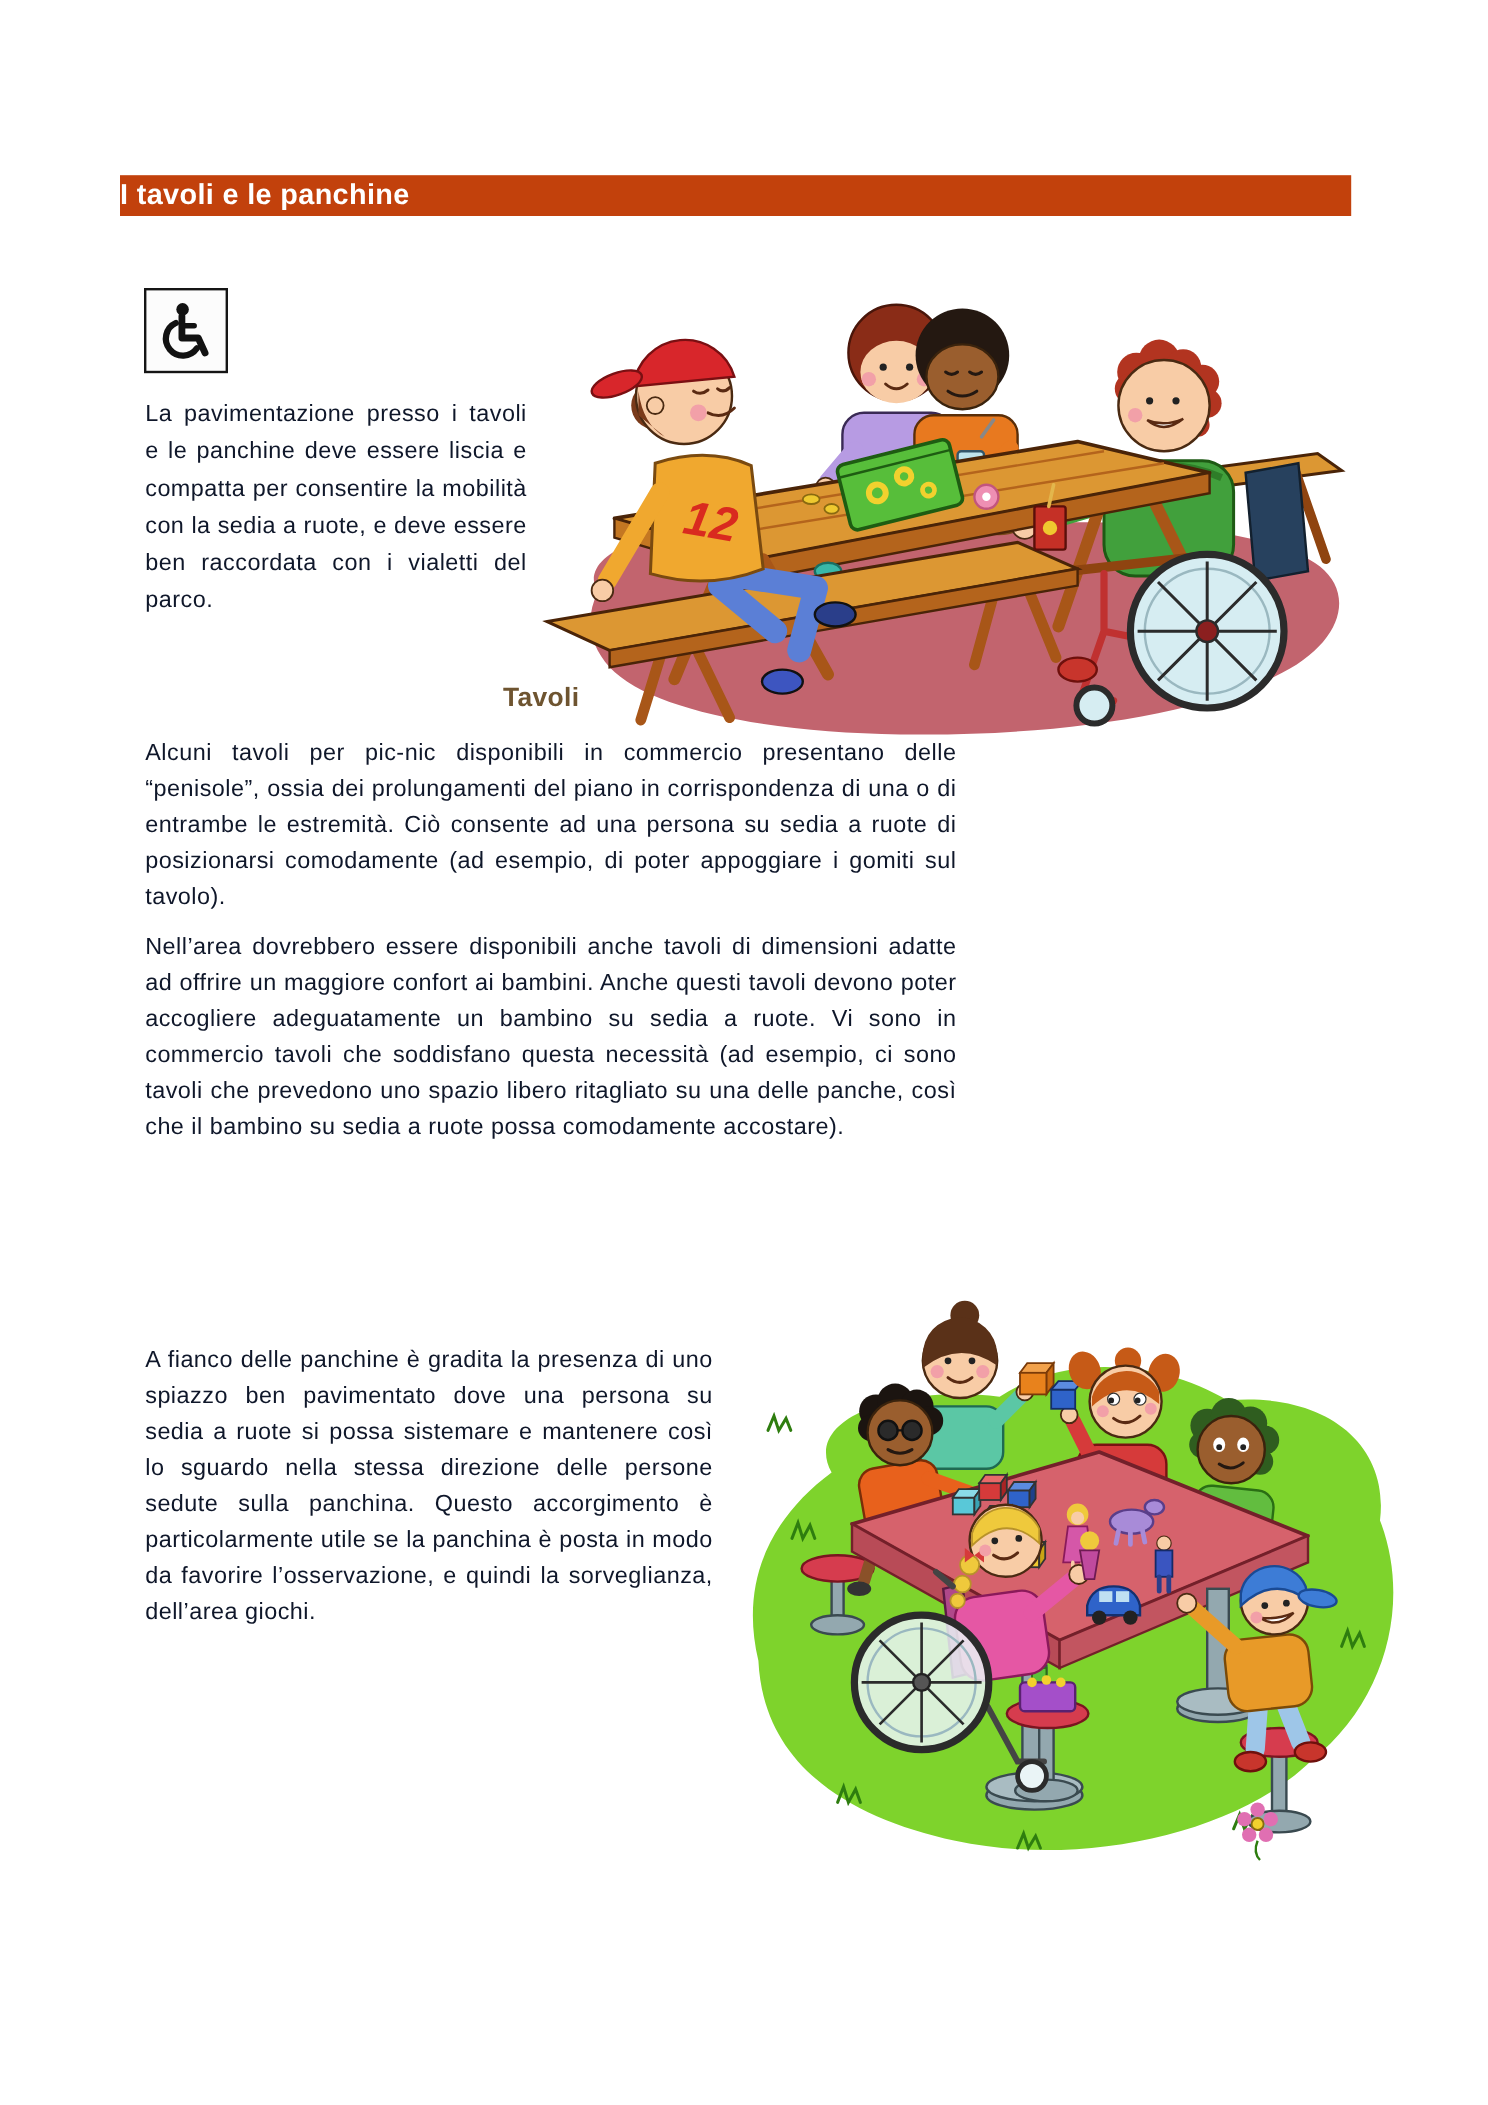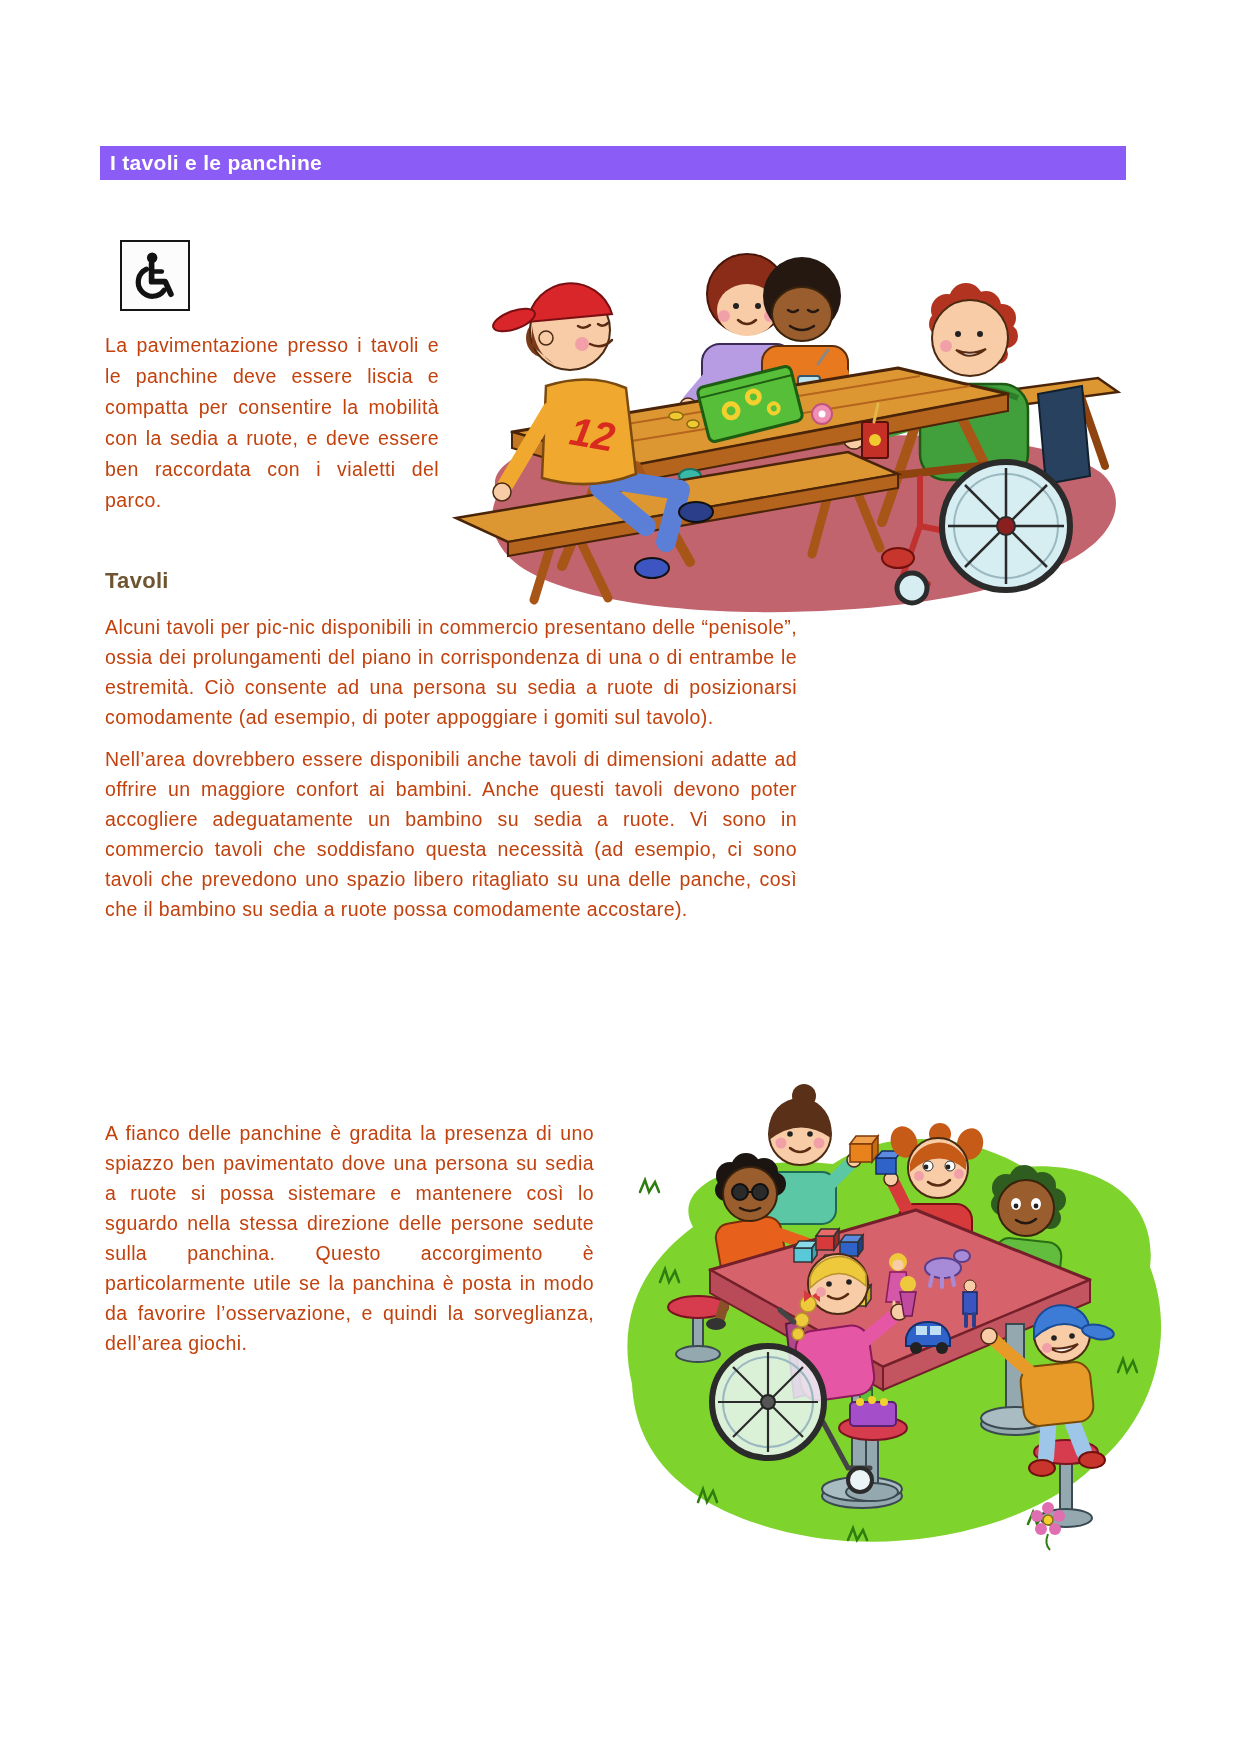--- a/index.html
+++ b/index.html
@@ -1,27 +1,27 @@
 <!DOCTYPE html>
 <html><head>
 <meta charset="utf-8">
 <style>
   html,body{margin:0;padding:0;background:#ffffff;}
   .page{position:relative;width:1240px;height:1754px;background:#ffffff;overflow:hidden;
         font-family:"Liberation Sans","DejaVu Sans",sans-serif;}
   .header-bar{position:absolute;left:100px;top:146px;width:1026px;height:34px;
-        background:#8b5cf6;color:#ffffff;font-weight:bold;font-size:21px;line-height:34px;
-        padding-left:10px;box-sizing:border-box;letter-spacing:.3px;}
+        background:#c2410c;color:#ffffff;font-weight:bold;font-size:24px;line-height:34px;
+        box-sizing:border-box;letter-spacing:.3px;}
   .isa-box{position:absolute;left:120px;top:240px;width:70px;height:71px;border:2px solid #151515;
         background:#fcfcfc;box-sizing:border-box;display:flex;align-items:center;justify-content:center;}
   .intro{position:absolute;left:105px;top:330px;width:334px;}
   .col-tavoli{position:absolute;left:105px;top:566px;width:692px;}
   .col-panchine{position:absolute;left:105px;top:1118px;width:489px;}
-  h2.sec{font-size:22px;line-height:30px;color:#6E5430;margin:0 0 16px 0;font-weight:bold;letter-spacing:.3px;}
-  p.body{font-size:19.5px;line-height:30px;color:#c2410c;margin:0 0 12px 0;text-align:justify;
+  h2.sec{font-size:22px;line-height:30px;color:#6E5430;margin:0 0 16px 0;font-weight:bold;letter-spacing:.3px;text-align:center;}
+  p.body{font-size:19.5px;line-height:30px;color:#0f172a;margin:0 0 12px 16px;text-align:justify;
         letter-spacing:.4px;}
   .intro p.body{line-height:31px;}
   .illus{position:absolute;}
   #illus1{left:450px;top:226px;}
   #illus2{left:598px;top:1072px;}
 </style>
 </head>
 <body>
 
 <div class="page">

